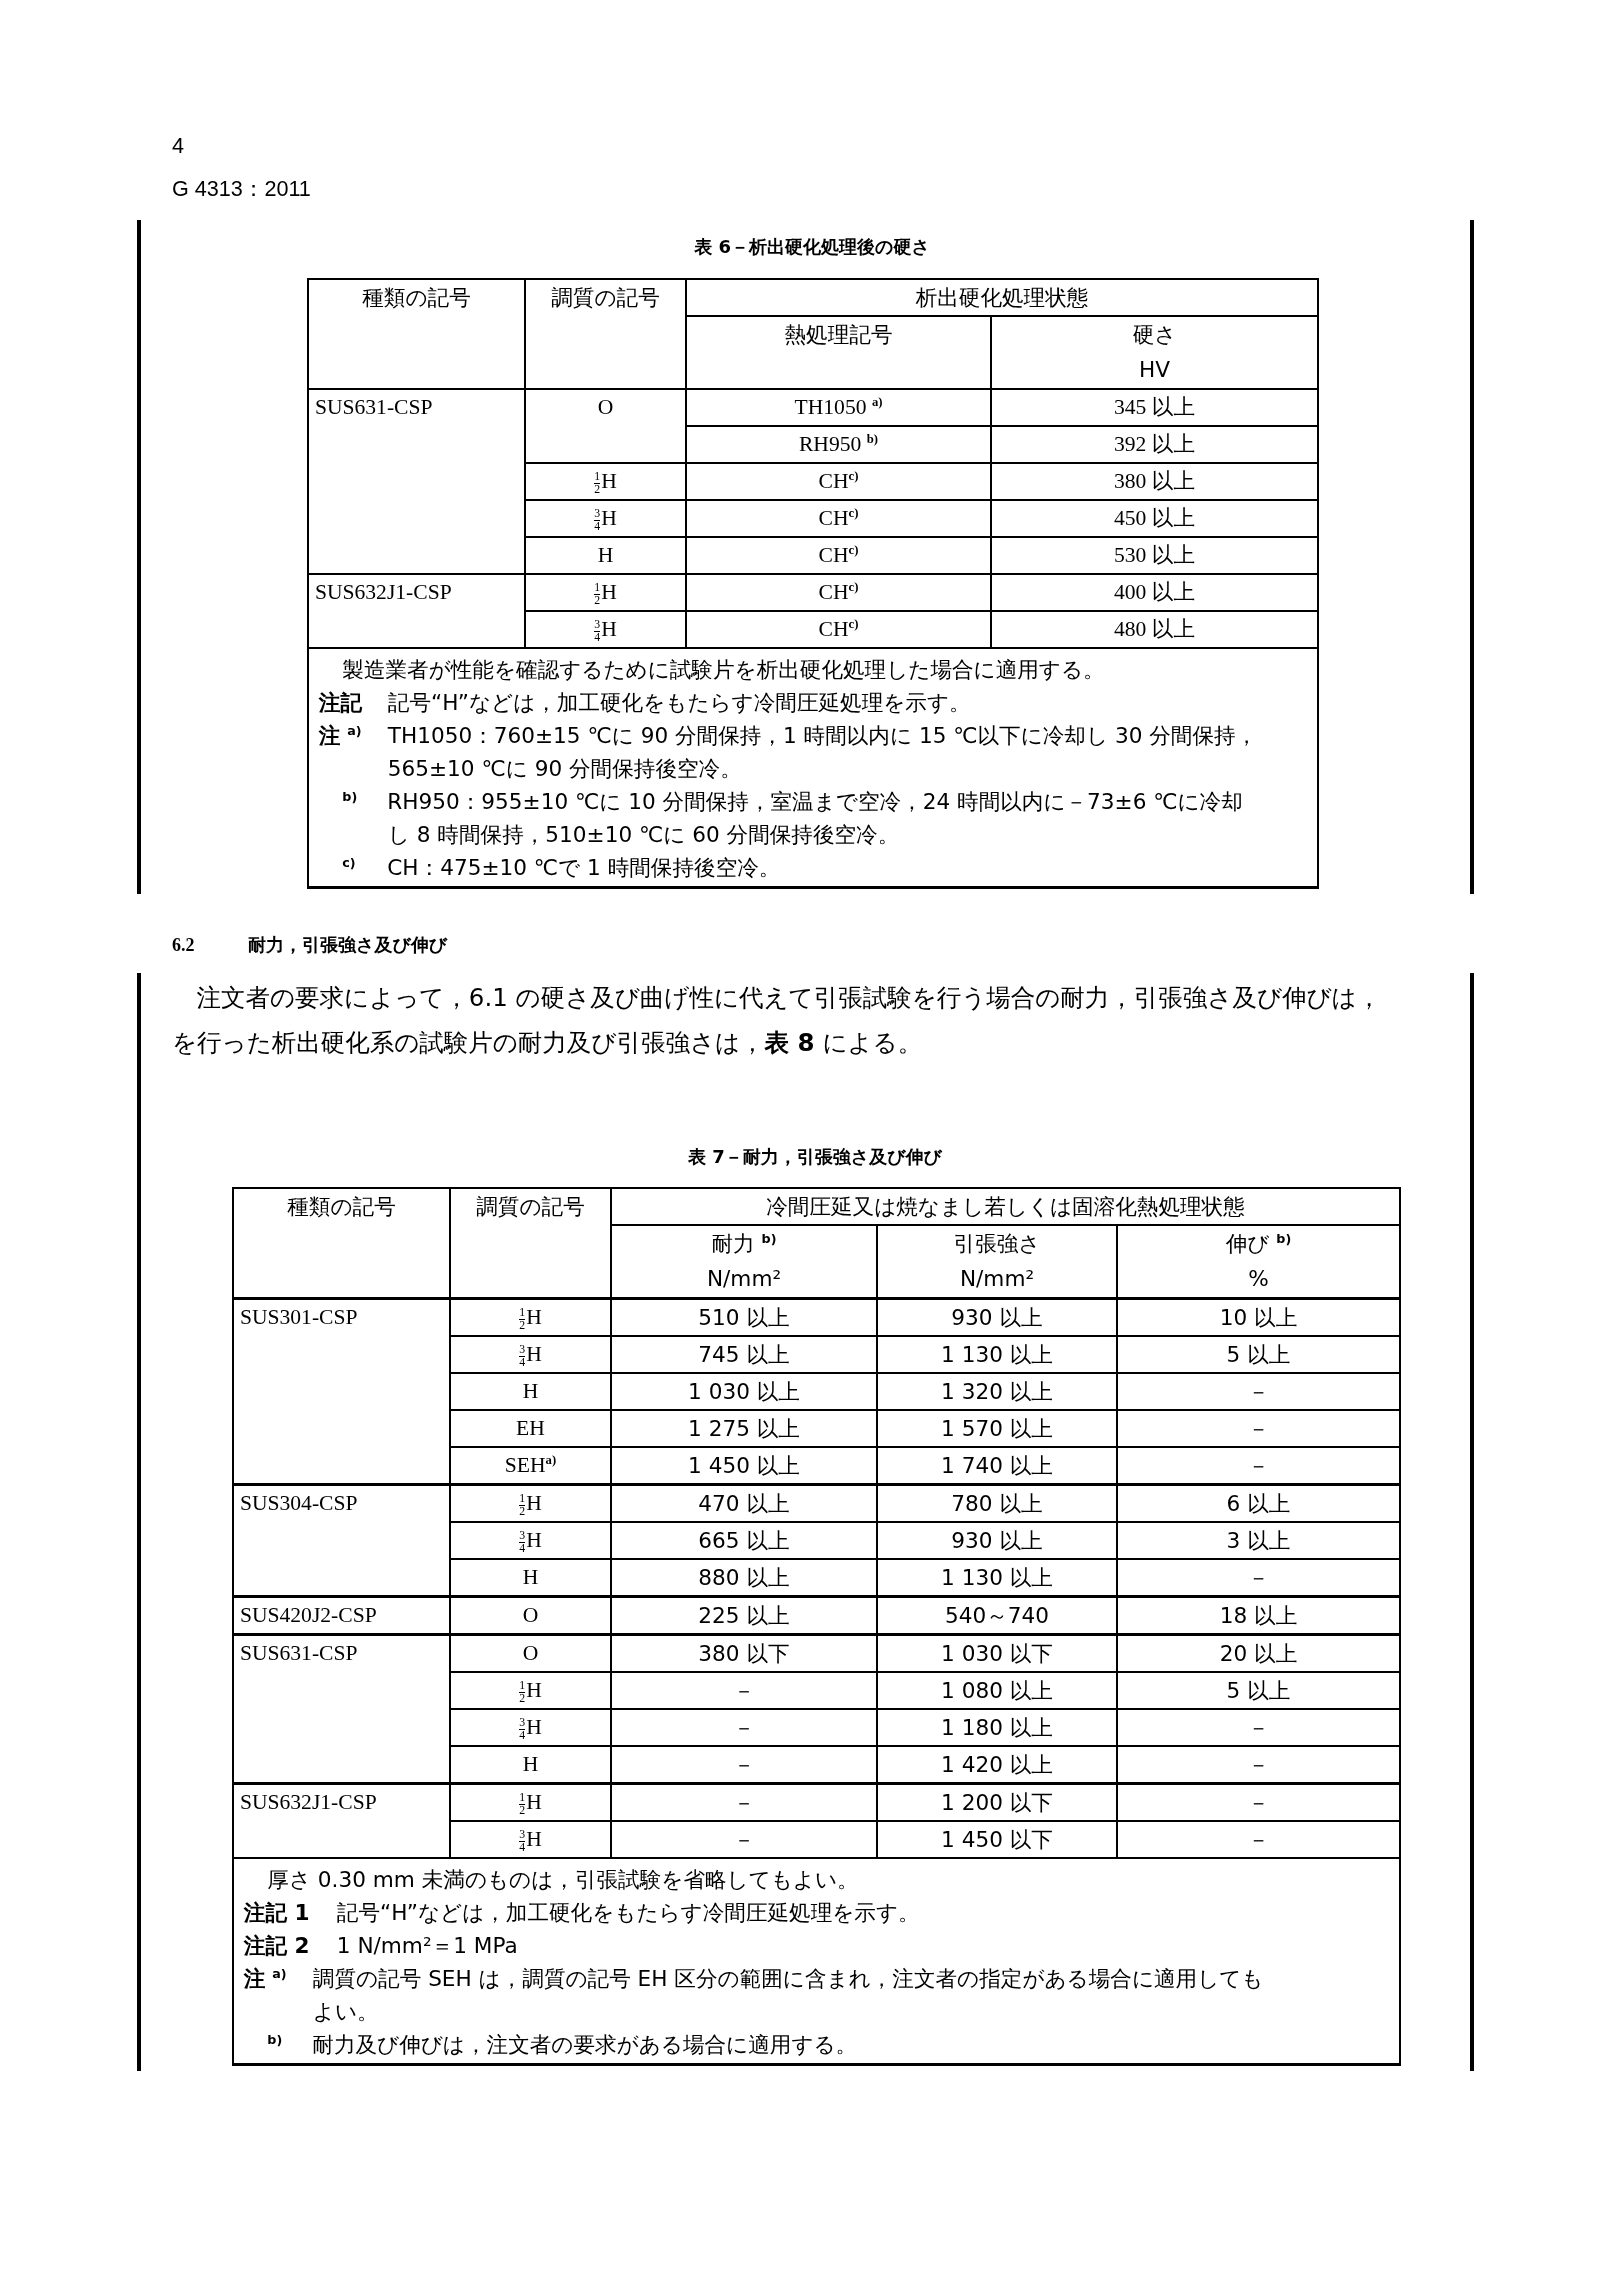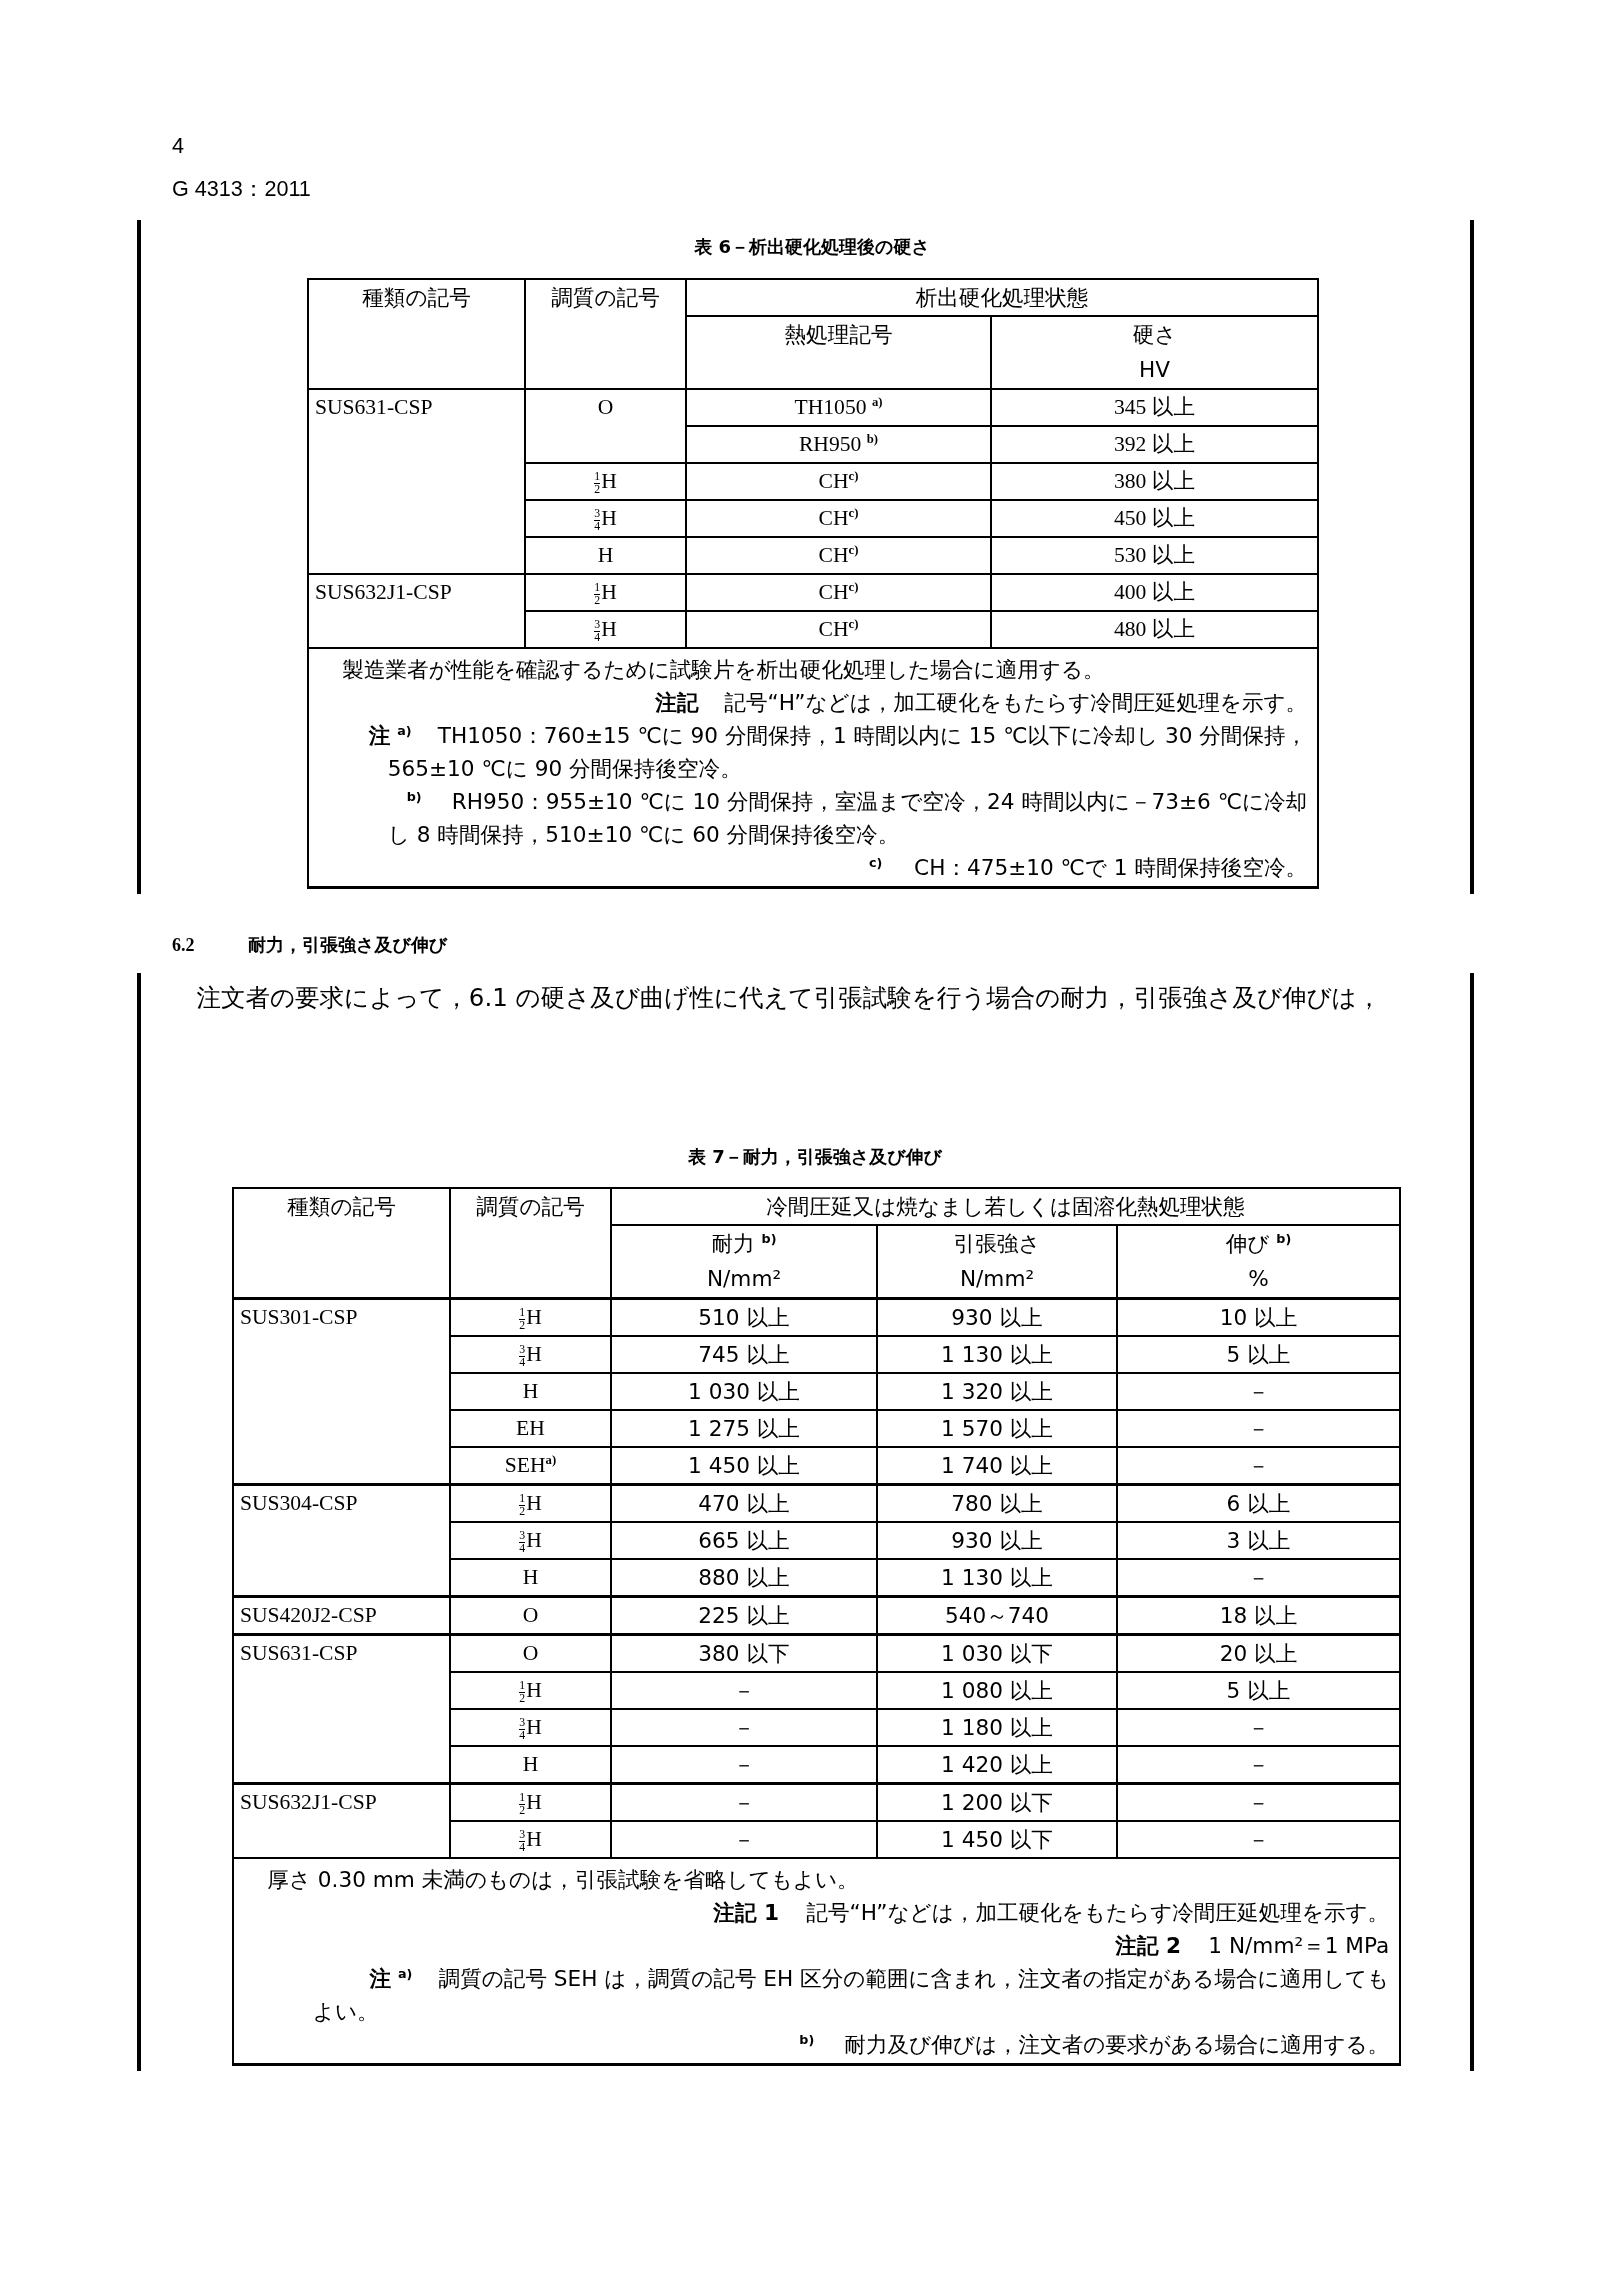--- a/index.html
+++ b/index.html
@@ -11,21 +11,21 @@
   table.t { position:absolute; border-collapse:collapse; font-size:21.6px; table-layout:fixed;padding-left:28px; }
   table.t td { border:2px solid #000; padding:0 5.9px; vertical-align:top; line-height:35px; height:35px; }
   table.t td.c { text-align:center; }
   table.t td.l { text-align:left; }
   table.t td.notes { line-height:33px; padding:3.9px 9.8px 2px 9.8px; border-bottom:3.9px solid #000; }
   table.t tr.thick td { border-top:3.9px solid #000; }
   .jp { font-family:"DejaVu Sans","Liberation Sans",sans-serif; }
   sup { font-size:12.7px; font-weight:bold; vertical-align:super; line-height:0; }
   .frac { display:inline-flex; flex-direction:column; font-size:11.8px; line-height:11.8px; vertical-align:middle; margin-right:1px; }
   .frac span:first-child { border-bottom:1px solid #000; }
-  .note-line { display:flex;justify-content:flex-end; }
+  .note-line { display:flex; }
   .note-label { font-weight:bold; min-width:69px; display:inline-block; }
   .note-mark { width:69px; display:inline-block; text-align:left; }
   .note-indent { padding-left:69px; }
   .section { position:absolute; left:172px; top:933px; font-size:18px; font-weight:bold; }
   .section .num { display:inline-block; width:76px; }
   .para { position:absolute; left:172px; width:1294px; font-size:24.5px; line-height:45px; top:975px; }
   .para b { font-weight:bold; }
 </style>
 </head>
 <body>
@@ -132,20 +132,21 @@
     </td>
   </tr>
 </tbody>
   </table>
 
 <div class="section">
   <span class="num">6.2</span><span class="jp">耐力，引張強さ及び伸び</span>
 </div>
 <div class="para jp">
   <div style="padding-left:24.5px;">注文者の要求によって，6.1 の硬さ及び曲げ性に代えて引張試験を行う場合の耐力，引張強さ及び伸びは，</div>
+  <div><span>を行った析出硬化系の試験片の耐力及び引張強さは，</span><b>表 8</b><span> による。</span></div>
 </div>
 
 <div class="caption" style="left:232px; width:1166px; top:1145px;">表 7－耐力，引張強さ及び伸び</div>
 
 <table class="t" style="left:232px; top:1187px; width:1166px;">
   <colgroup>
     <col style="width:217px">
       <col style="width:161px">
       <col style="width:266px">
       <col style="width:240px">

